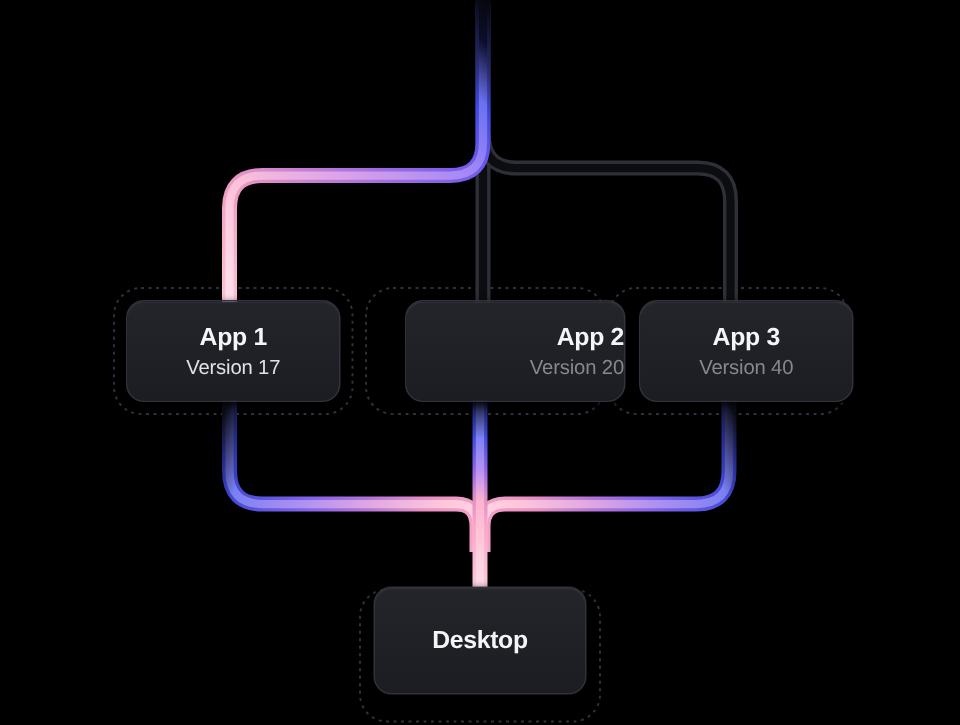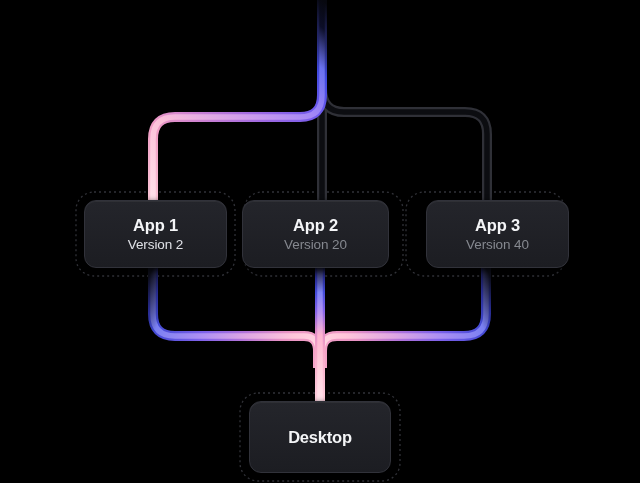--- a/index.html
+++ b/index.html
@@ -22,23 +22,23 @@
     gap:5px;
   }
   .node-label{
     color:#f4f5f7;font-size:16.5px;font-weight:700;letter-spacing:-.2px;line-height:1;
   }
   .node-sub{
     color:#85888f;font-size:13.5px;font-weight:400;letter-spacing:-.1px;line-height:1;
   }
   .node-sub.bright{color:#dfe1e6;}
   #node-app1{left:84px;top:200px;width:143px;height:68px;}
-  #node-app2{left:242px;top:200px;width:147px;height:68px;}
+  #node-app2{left:270px;top:200px;width:147px;height:68px;align-items:flex-end;}
   #node-app3{left:426px;top:200px;width:143px;height:68px;}
-  #node-desktop{left:249px;top:401px;width:142px;height:72px;}
+  #node-desktop{left:249px;top:391px;width:142px;height:72px;}
 </style>
 </head>
 <body>
 
 <div class="stage">
 
   <svg class="pipes" width="640" height="483" viewBox="0 0 640 483">
     <defs>
       <linearGradient id="gTopEdge" gradientUnits="userSpaceOnUse" x1="322" y1="0" x2="153" y2="200">
         <stop offset="0" stop-color="#07080f"></stop>
@@ -140,21 +140,21 @@
     </g>
 
     <g>
       <path d="M322 -2 V95 Q322 117 300 117 L175 117 Q153 117 153 139 V206" fill="none" stroke="url(#gTopEdge)" stroke-width="10"></path>
       <path d="M322 -2 V95 Q322 117 300 117 L175 117 Q153 117 153 139 V206" fill="none" stroke="url(#gTopCore)" stroke-width="5.5"></path>
     </g>
   </svg>
 
   <div class="node" id="node-app1">
     <span class="node-label">App 1</span>
-    <span class="node-sub bright">Version 2</span>
+    <span class="node-sub bright">Version 17</span>
   </div>
 
   <div class="node" id="node-app2">
     <span class="node-label">App 2</span>
     <span class="node-sub">Version 20</span>
   </div>
 
   <div class="node" id="node-app3">
     <span class="node-label">App 3</span>
     <span class="node-sub">Version 40</span>

